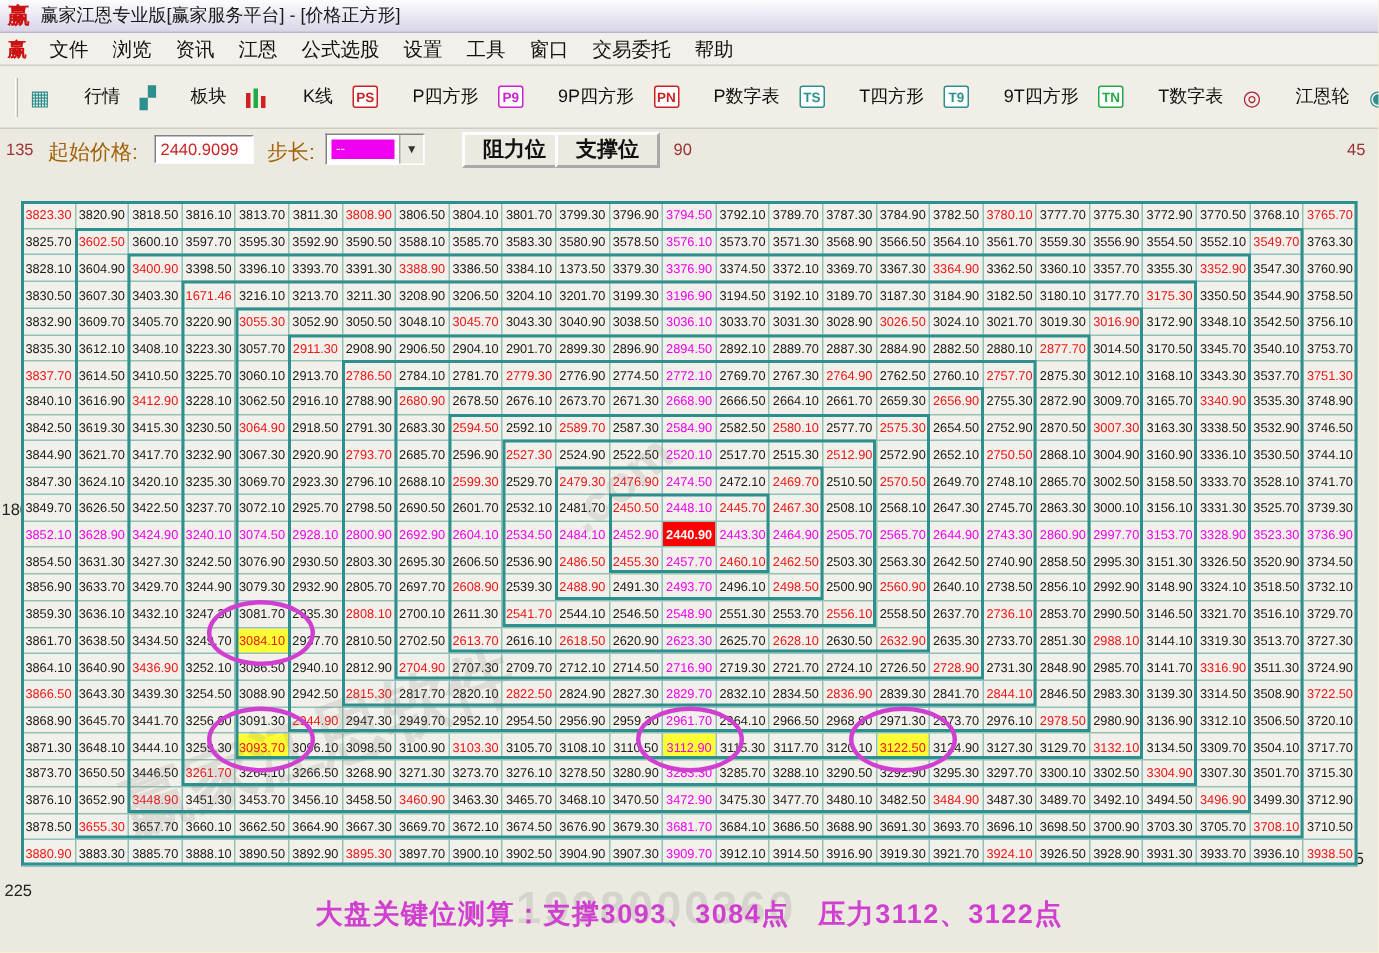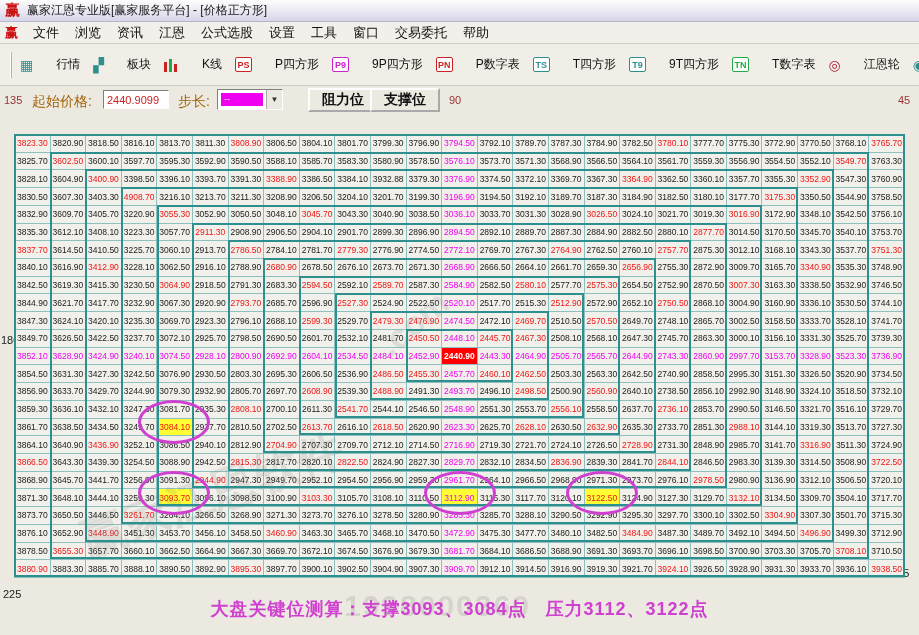--- a/index.html
+++ b/index.html
@@ -233,41 +233,41 @@
           <td>3828.10</td>
           <td>3604.90</td>
           <td class="c-red">3400.90</td>
           <td>3398.50</td>
           <td>3396.10</td>
           <td>3393.70</td>
           <td>3391.30</td>
           <td class="c-red">3388.90</td>
           <td>3386.50</td>
           <td>3384.10</td>
-          <td>3932.88</td>
+          <td>1373.50</td>
           <td>3379.30</td>
           <td class="c-mag">3376.90</td>
           <td>3374.50</td>
           <td>3372.10</td>
           <td>3369.70</td>
           <td>3367.30</td>
           <td class="c-red">3364.90</td>
           <td>3362.50</td>
           <td>3360.10</td>
           <td>3357.70</td>
           <td>3355.30</td>
           <td class="c-red">3352.90</td>
           <td>3547.30</td>
           <td>3760.90</td>
         </tr>
         <tr>
           <td>3830.50</td>
           <td>3607.30</td>
           <td>3403.30</td>
-          <td class="c-red">4908.70</td>
+          <td class="c-red">1671.46</td>
           <td>3216.10</td>
           <td>3213.70</td>
           <td>3211.30</td>
           <td>3208.90</td>
           <td>3206.50</td>
           <td>3204.10</td>
           <td>3201.70</td>
           <td>3199.30</td>
           <td class="c-mag">3196.90</td>
           <td>3194.50</td>

